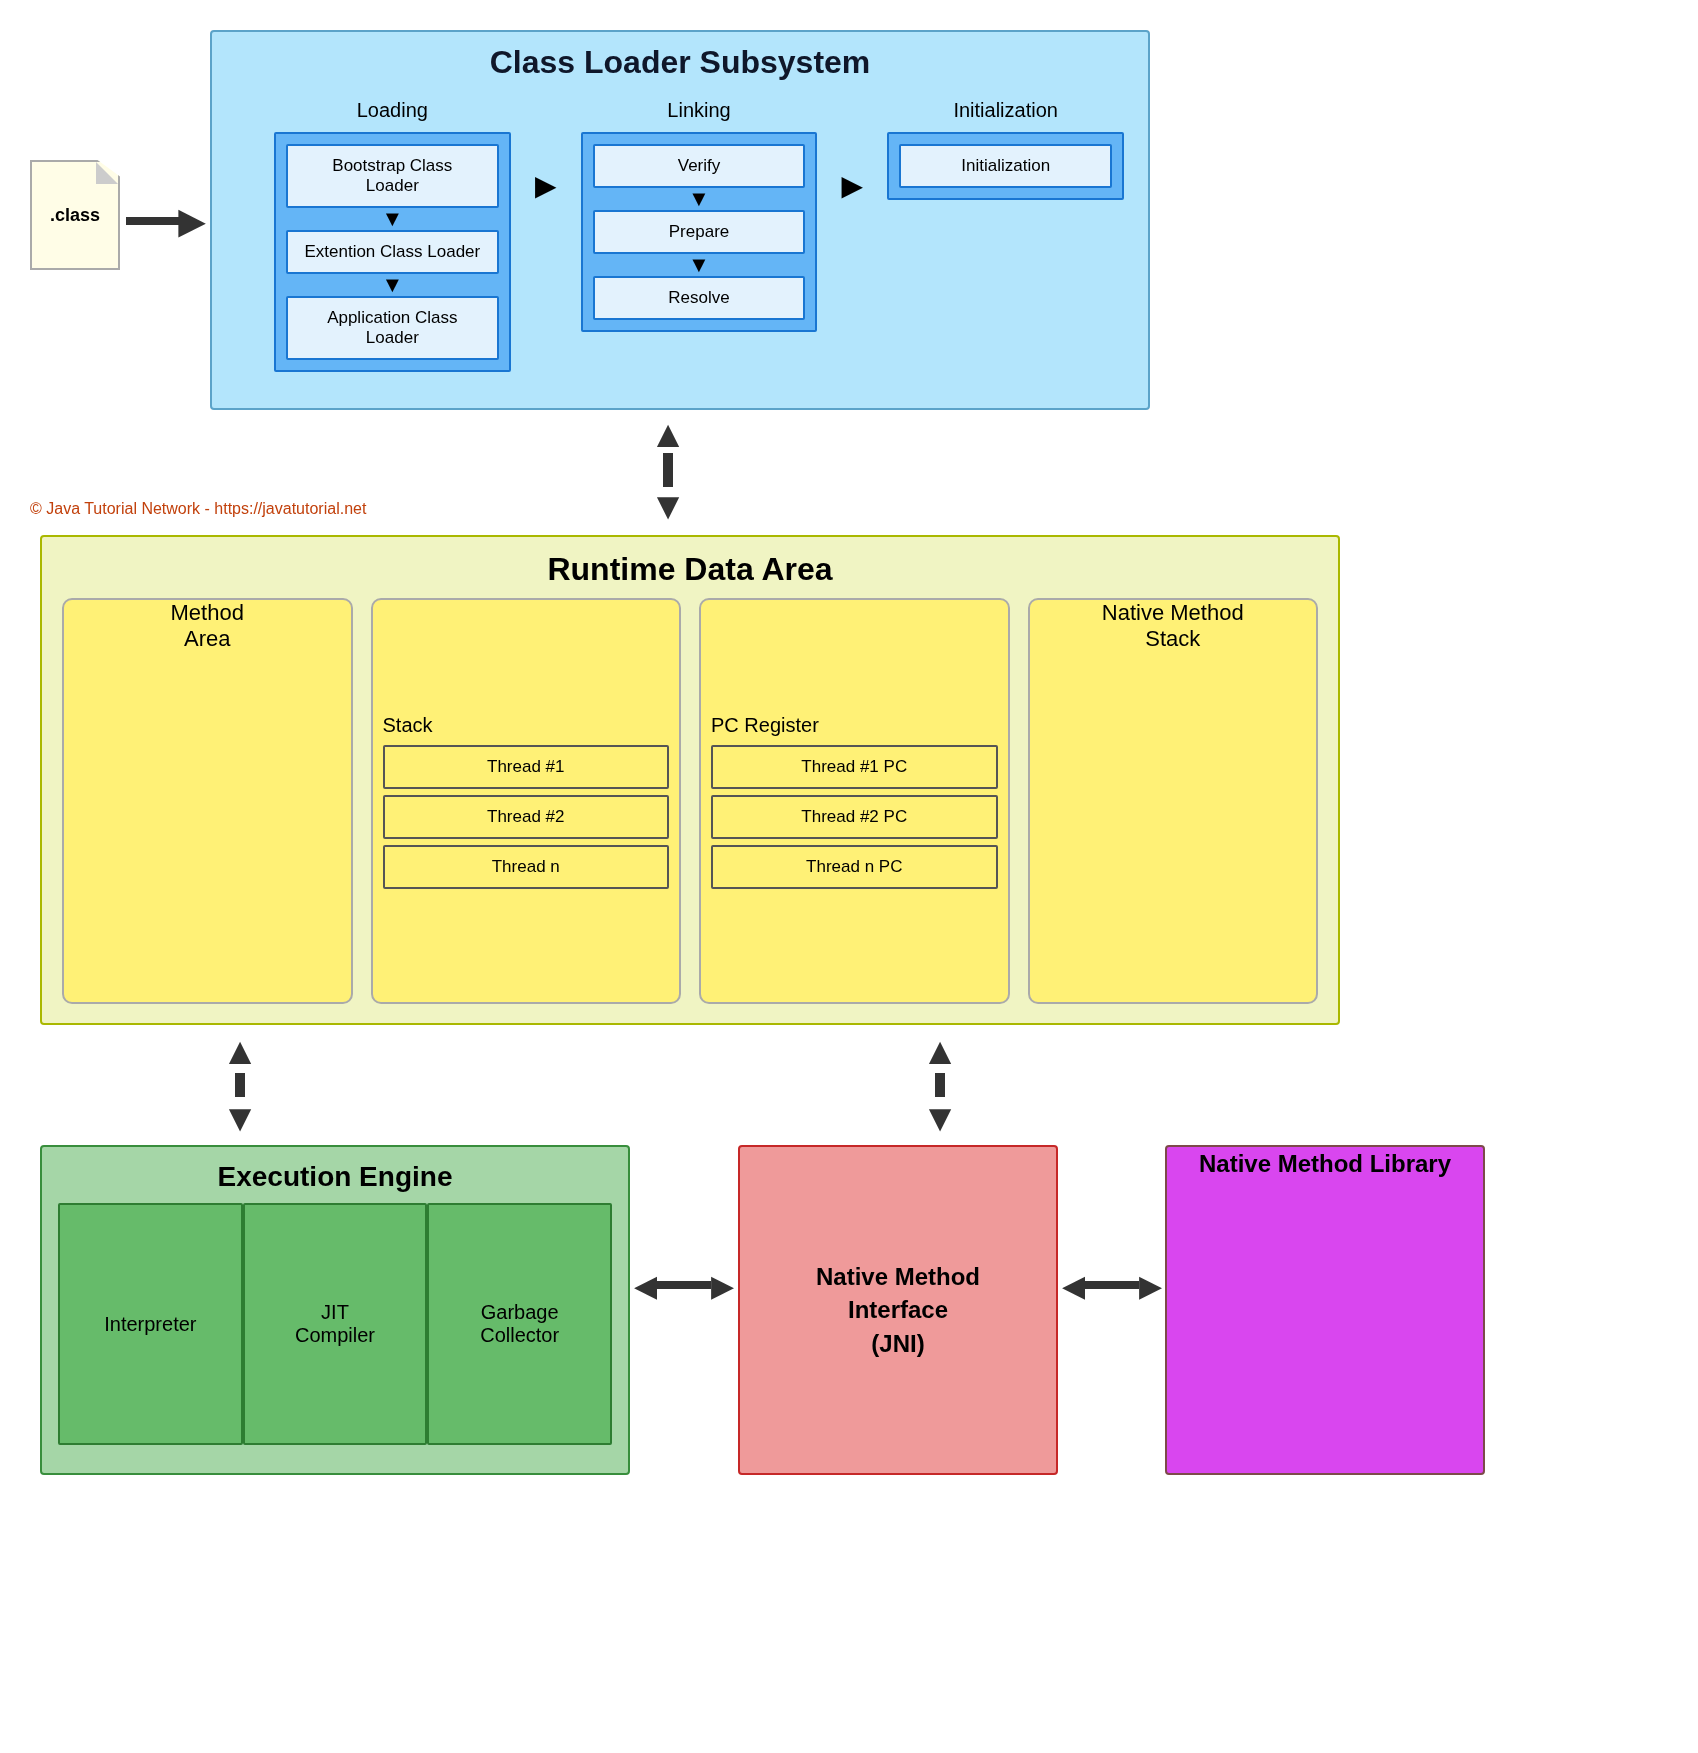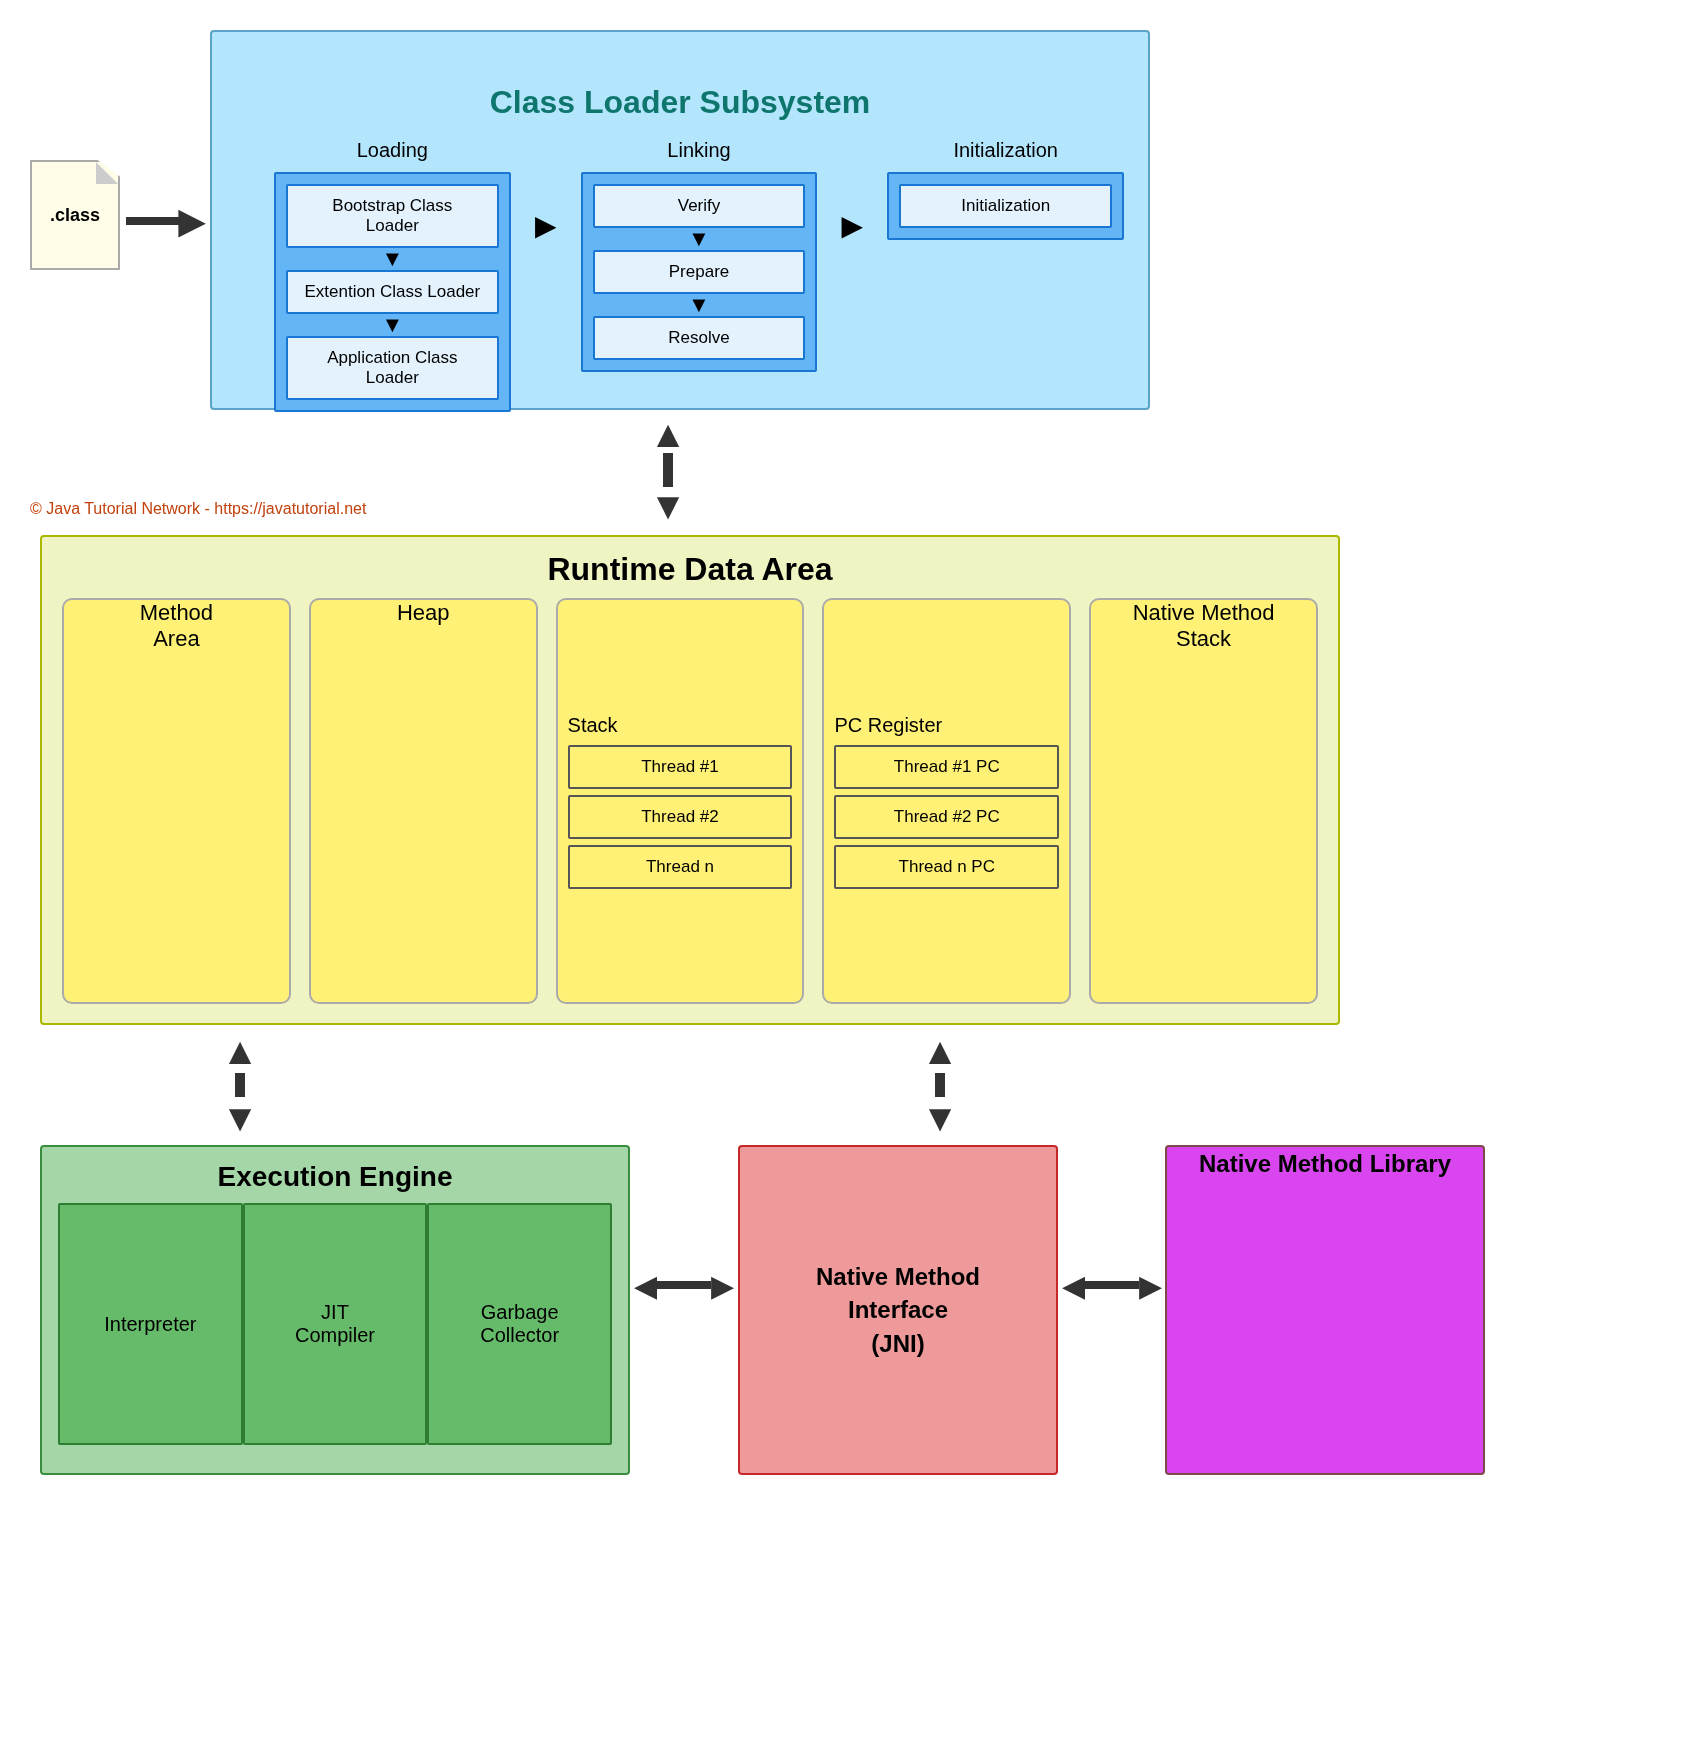--- a/index.html
+++ b/index.html
@@ -76,22 +76,21 @@
       height: 380px;
       background: #b3e5fc;
       border: 2px solid #5ba3c9;
       border-radius: 4px;
     }
     .subsystem-title {
       text-align: center;
       font-size: 32px;
       font-weight: bold;
       padding: 12px 0 8px 0;
-      color: #0f766e;
-      margin-top: 40px;
+      color: #0f172a;
     }
     .subsystem-sections {
       display: flex;
       flex-direction: row;
       gap: 20px;
       padding: 10px 24px;
       height: calc(100% - 65px);
     }
     .section-label {
       text-align: center;
@@ -526,23 +525,20 @@
 <div class="copyright">© Java Tutorial Network - https://javatutorial.net</div>
 
 <div class="runtime-data-area">
   <div class="runtime-title">Runtime Data Area</div>
   <div class="runtime-boxes">
 
     <div class="runtime-box">
       <span>Method<br>Area</span>
     </div>
 
-    <div class="runtime-box">
-      <span>Heap</span>
-    </div>
 
     <div class="runtime-box stack-box">
       <div class="stack-title">Stack</div>
       <div class="thread-box">Thread #1</div>
       <div class="thread-box">Thread #2</div>
       <div class="thread-box">Thread n</div>
     </div>
 
     <div class="runtime-box pc-box">
       <div class="pc-title">PC Register</div>

